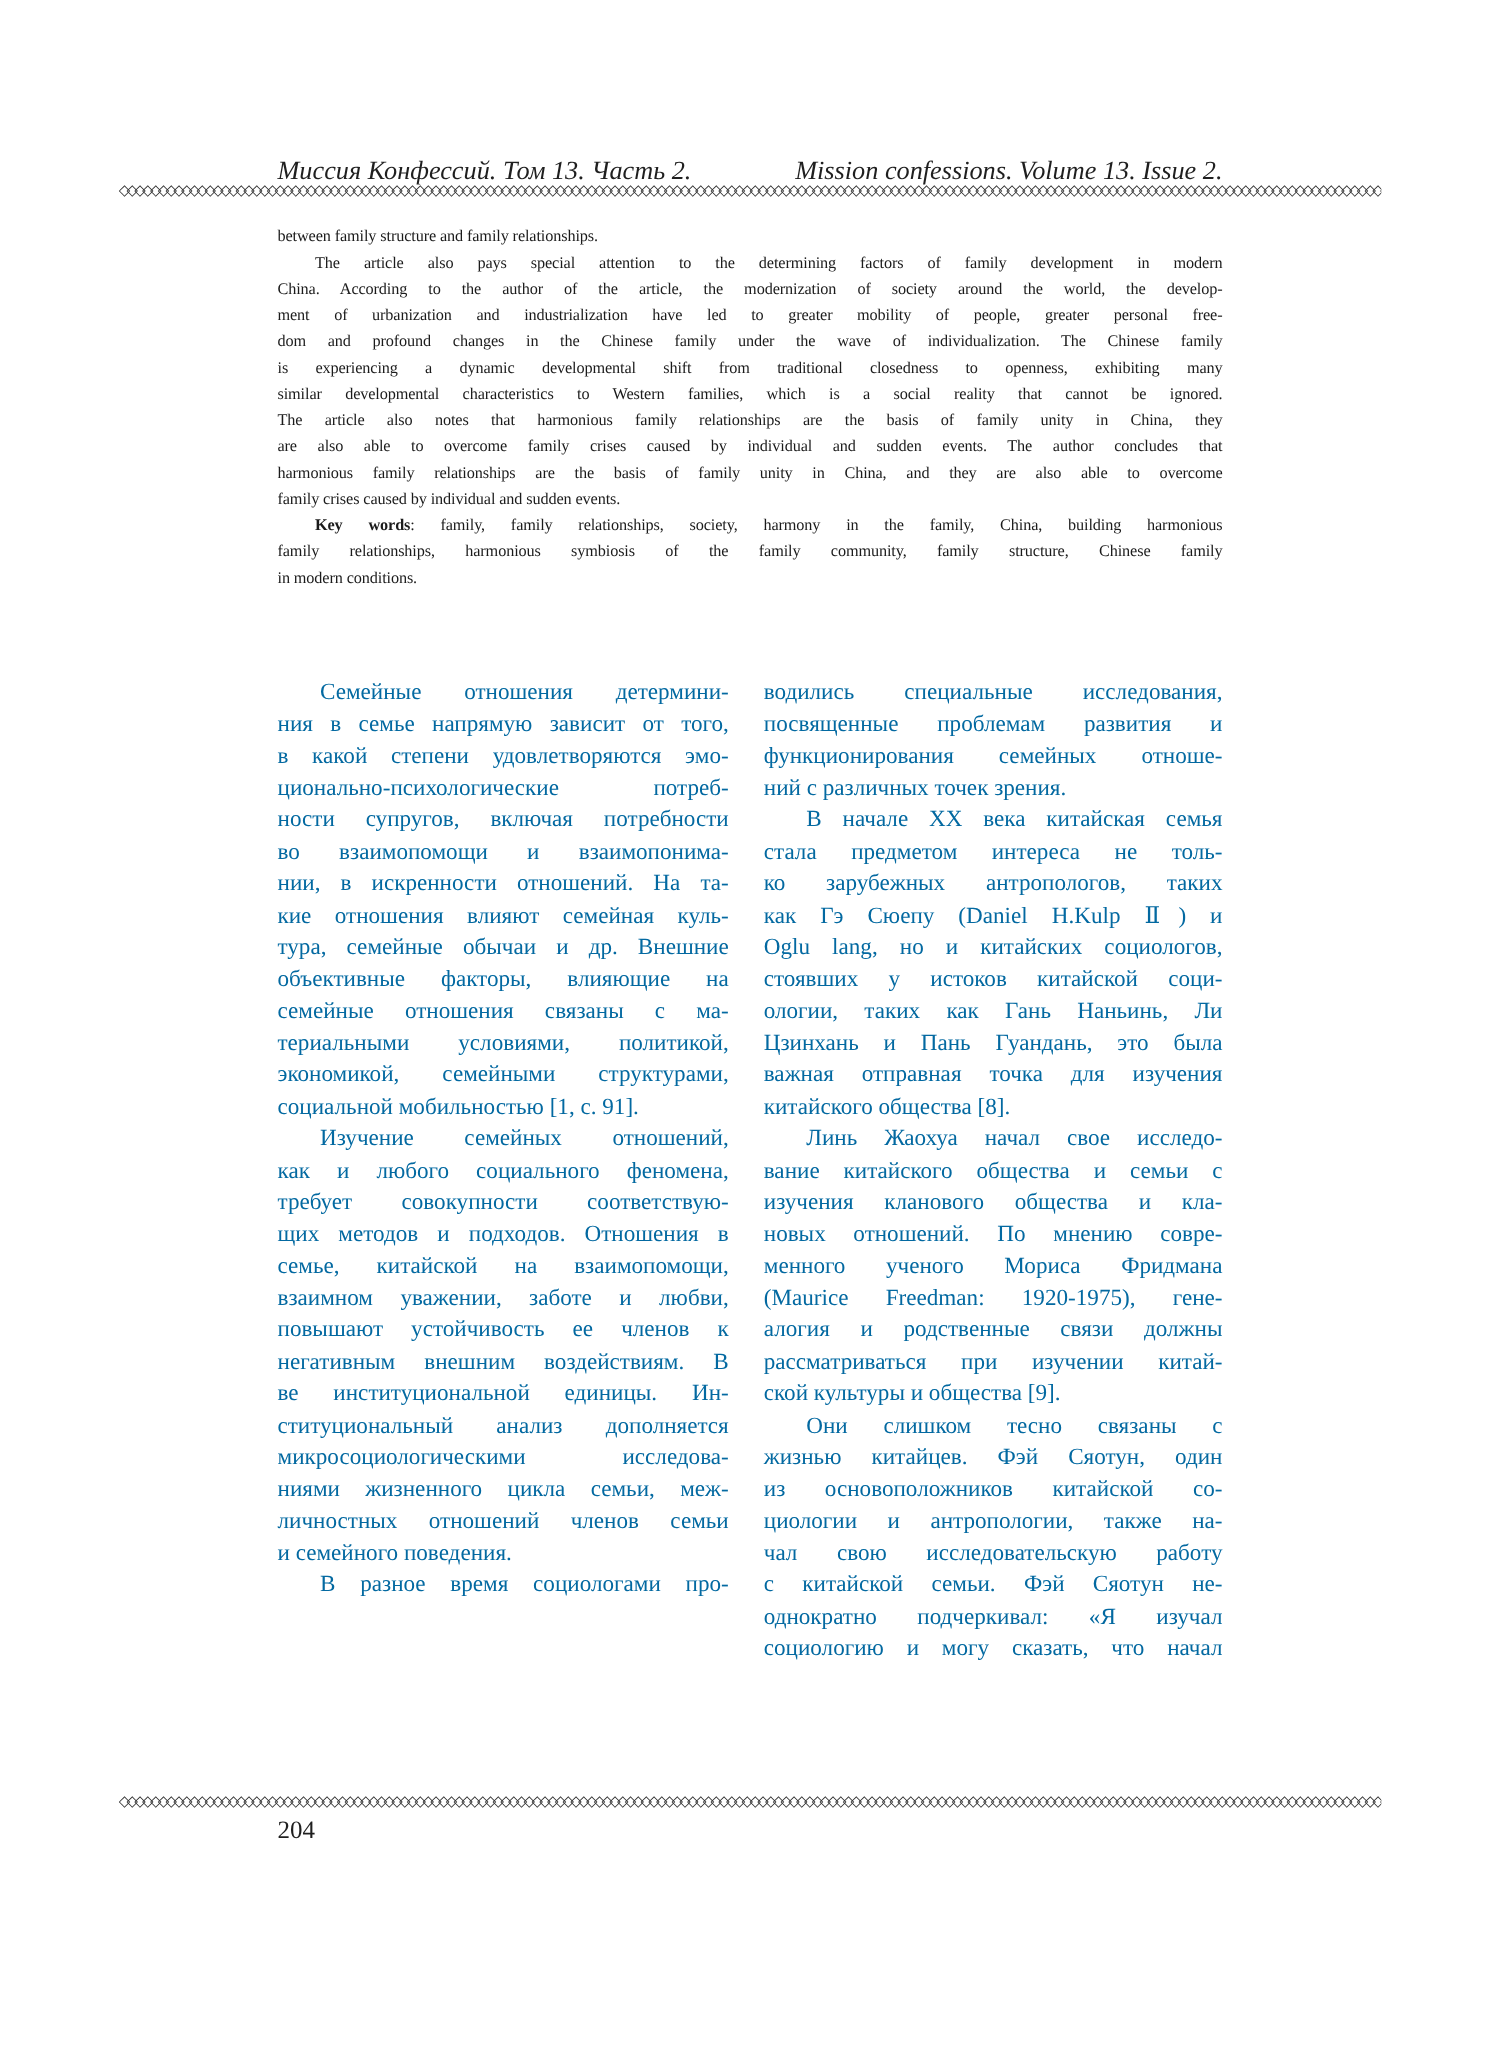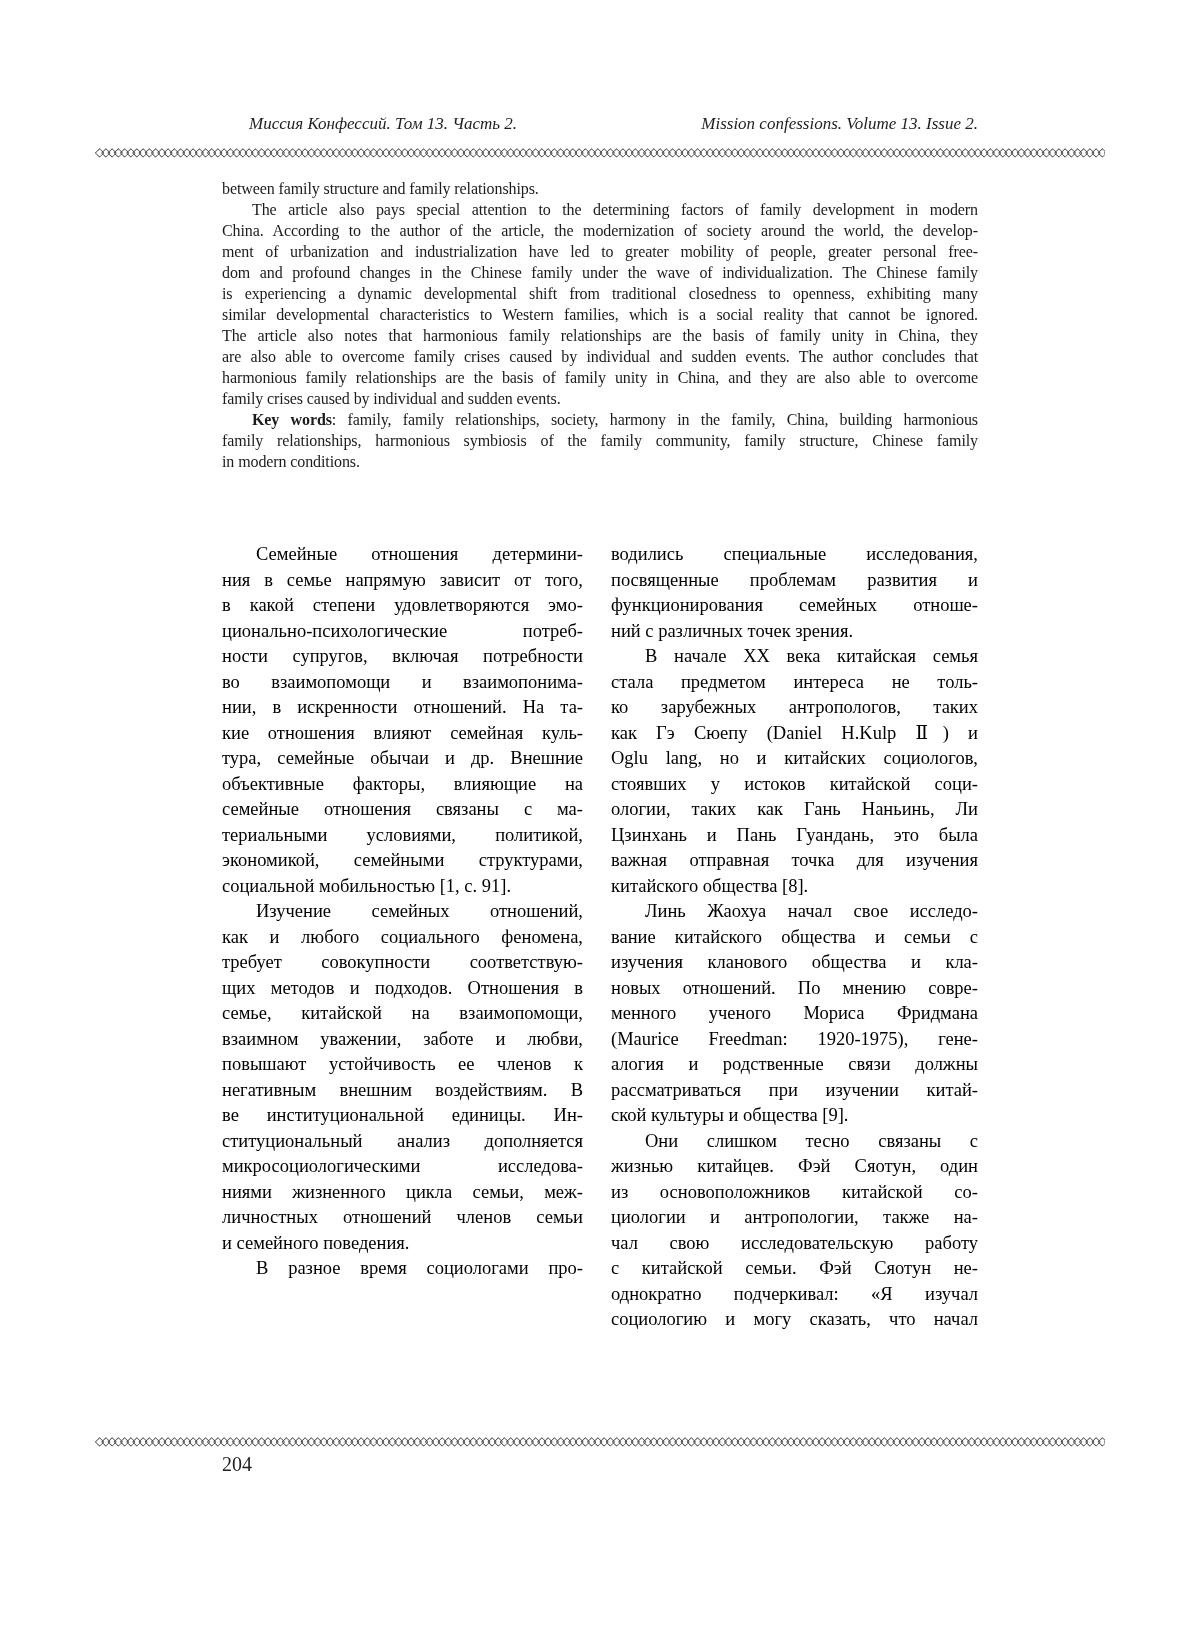--- a/index.html
+++ b/index.html
@@ -7,48 +7,47 @@
     width: 1200px; height: 1638px;
     background: #ffffff;
     font-family: "Liberation Serif", "DejaVu Serif", serif;
     color: #1a1a1a;
     position: relative;
     overflow: hidden;
   }
   .page { position: absolute; inset: 0; }
 
   .header-row {
-    position: absolute; left: 222px; right: 222px; top: 114px;
+    position: absolute; left: 222px; right: 222px; top: 126px;
     display: flex; justify-content: space-between;
-    font-style: italic; font-size: 17px; line-height: 20px;
+    font-style: italic; font-size: 21px; line-height: 20px;
     color: #1f1f1f;
-    margin-left: 27px;
   }
 
   .divider {
     position: absolute; left: 95px; right: 95px;
     height: 12px; overflow: hidden; white-space: nowrap;
     font-family: "DejaVu Sans", sans-serif;
     font-size: 12px; line-height: 11px; letter-spacing: -3px;
     color: #2d2d2d; user-select: none;
   }
   .divider.top { top: 147px; }
   .divider.bottom { top: 1436px; }
 
   .abstract {
     position: absolute; left: 222px; width: 756px; top: 178px;
-    font-size: 16px; line-height: 21px; letter-spacing: -0.1px;
+    font-size: 13px; line-height: 21px; letter-spacing: -0.1px;
     color: #1b1b1b;
   }
 
   .columns {
     position: absolute; left: 222px; width: 756px; top: 542px;
     display: flex; gap: 28px;
     font-size: 18.5px; line-height: 25.5px;
-    color: #000000;
+    color: #0369a1;
   }
   .col.left  { width: 361px; }
   .col.right { width: 367px; }
 
   .para { margin: 0; }
   .line { text-align: left; }
   .jline { text-align: justify; text-align-last: justify; -moz-text-align-last: justify; text-justify: inter-word; }
   .abstract .indent { padding-left: 30px; }
   .columns .indent { padding-left: 34px; }
   .line b { font-weight: bold; margin-top: 32px; }

